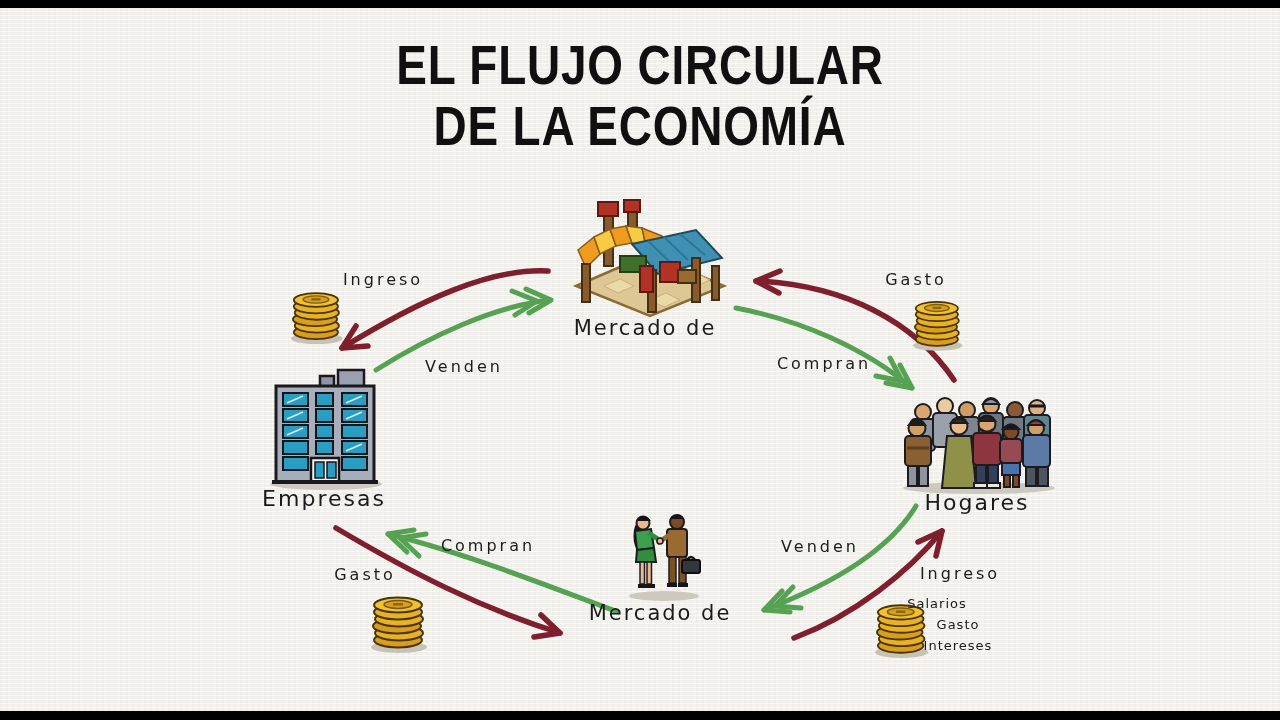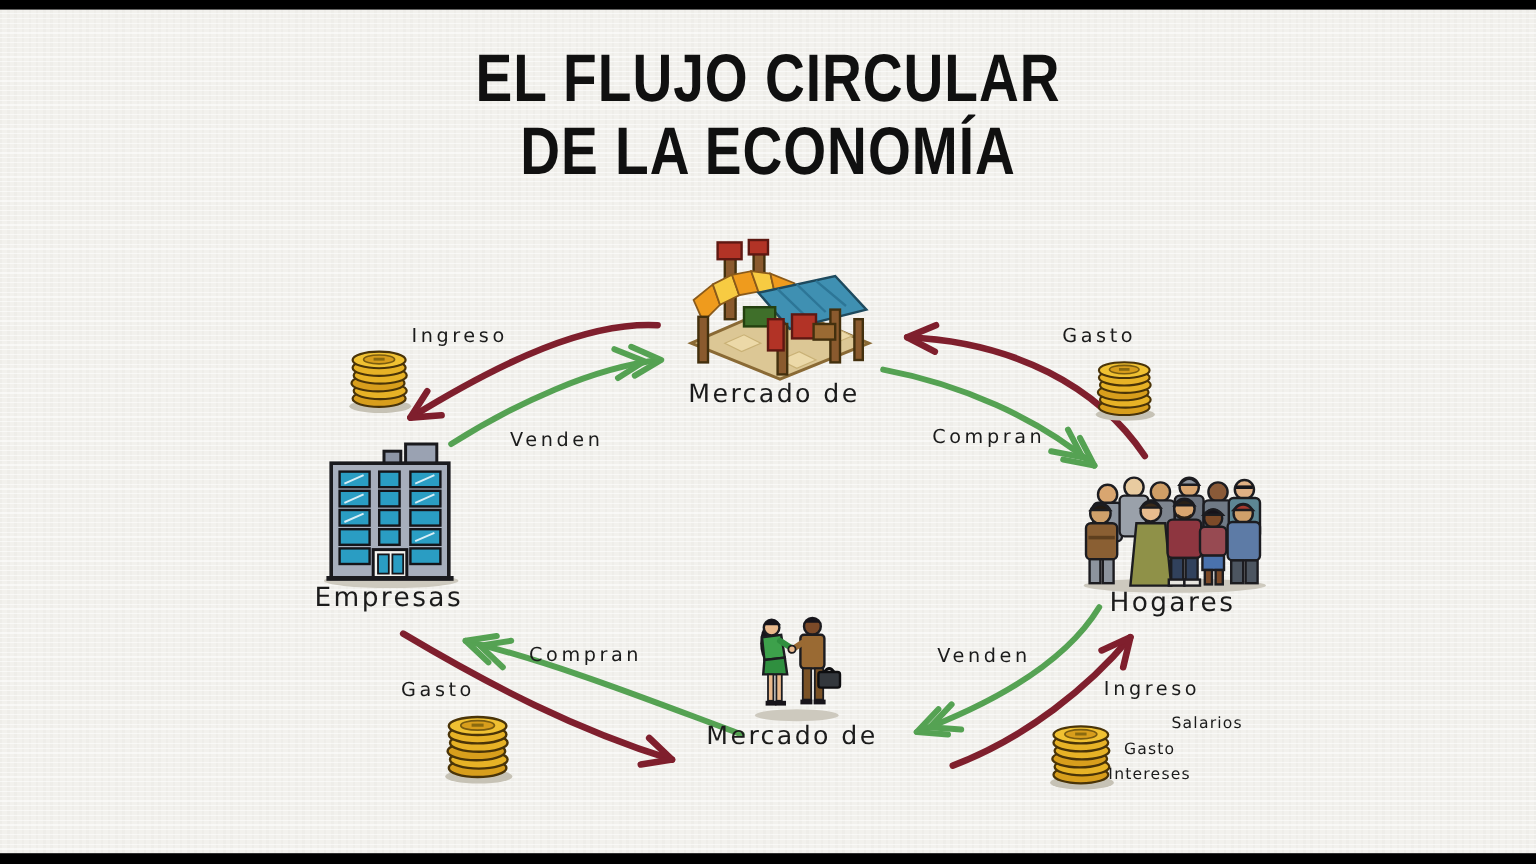--- a/index.html
+++ b/index.html
@@ -257,20 +257,20 @@
     </div>
 
     <div class="lbl" style="left:383px; top:270px;">Ingreso</div>
     <div class="lbl" style="left:464px; top:357px;">Venden</div>
     <div class="lbl" style="left:916px; top:270px;">Gasto</div>
     <div class="lbl" style="left:824px; top:354px;">Compran</div>
     <div class="lbl" style="left:488px; top:536px;">Compran</div>
     <div class="lbl" style="left:365px; top:565px;">Gasto</div>
     <div class="lbl" style="left:820px; top:537px;">Venden</div>
     <div class="lbl" style="left:960px; top:564px;">Ingreso</div>
-    <div class="lbl small" style="left:1006px; top:596px;text-align:right;">Salarios</div>
+    <div class="lbl small" style="left:937px; top:596px;text-align:right;">Salarios</div>
     <div class="lbl small" style="left:958px; top:617px;">Gasto</div>
     <div class="lbl small" style="left:958px; top:638px;">Intereses</div>
   </div>
 
   <div class="letterbox top" style="background-color: rgb(0, 0, 0);"></div>
   <div class="letterbox bottom" style="background-color: rgb(0, 0, 0);"></div>
 </div>
 
 </body></html>

